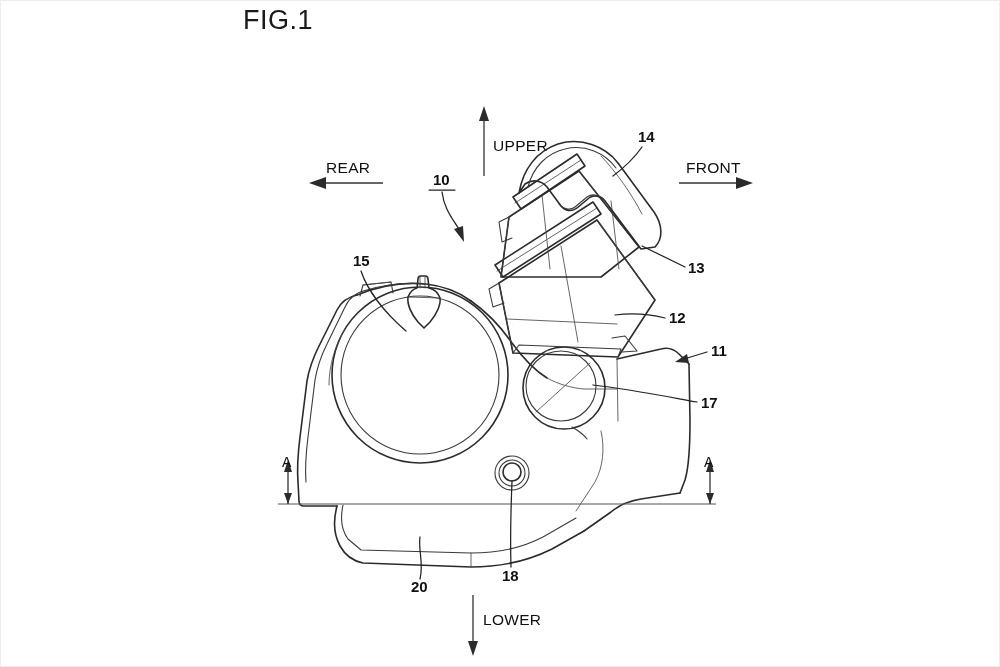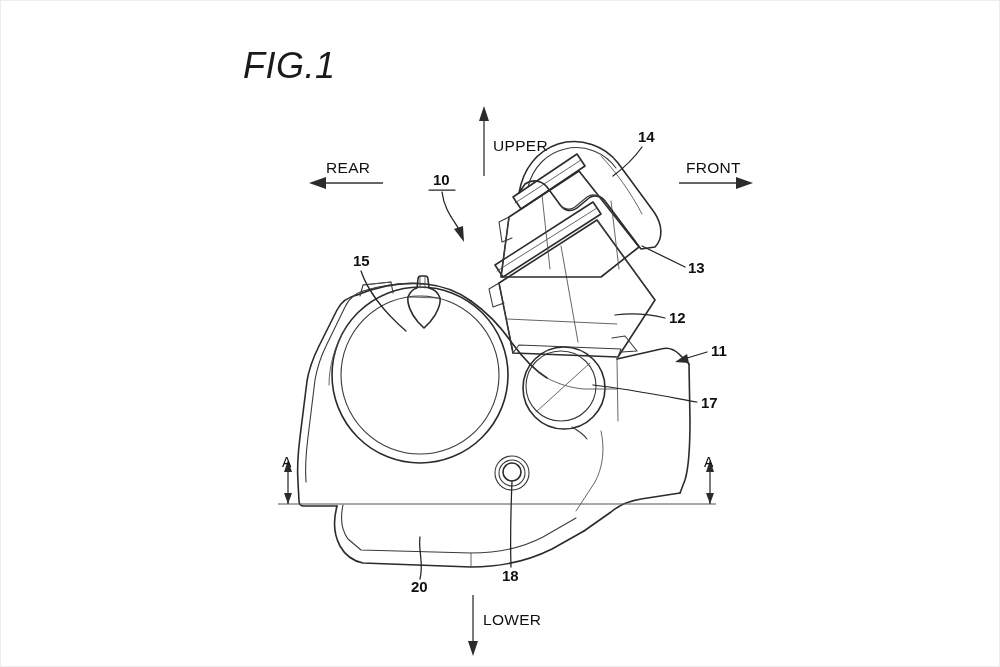--- a/index.html
+++ b/index.html
@@ -18,27 +18,25 @@
     background: #ffffff;
     border: 1px solid #ededed;
     box-sizing: border-box;
     overflow: hidden;
   }
   #fig-title {
     position: absolute;
     left: 242px;
     top: 4px;
     font-family: "Liberation Sans", sans-serif;
-    font-style: italic;
-    font-size: 36px;
+    font-size: 27px;
     font-weight: 500;
     letter-spacing: 0.5px;
     color: #1a1a1a;
     white-space: nowrap;
-    margin-top: 40px;
   }
   svg#drawing {
     position: absolute;
     left: 0;
     top: 0;
     width: 1000px;
     height: 667px;
     display: block;
   }
   .ln {

